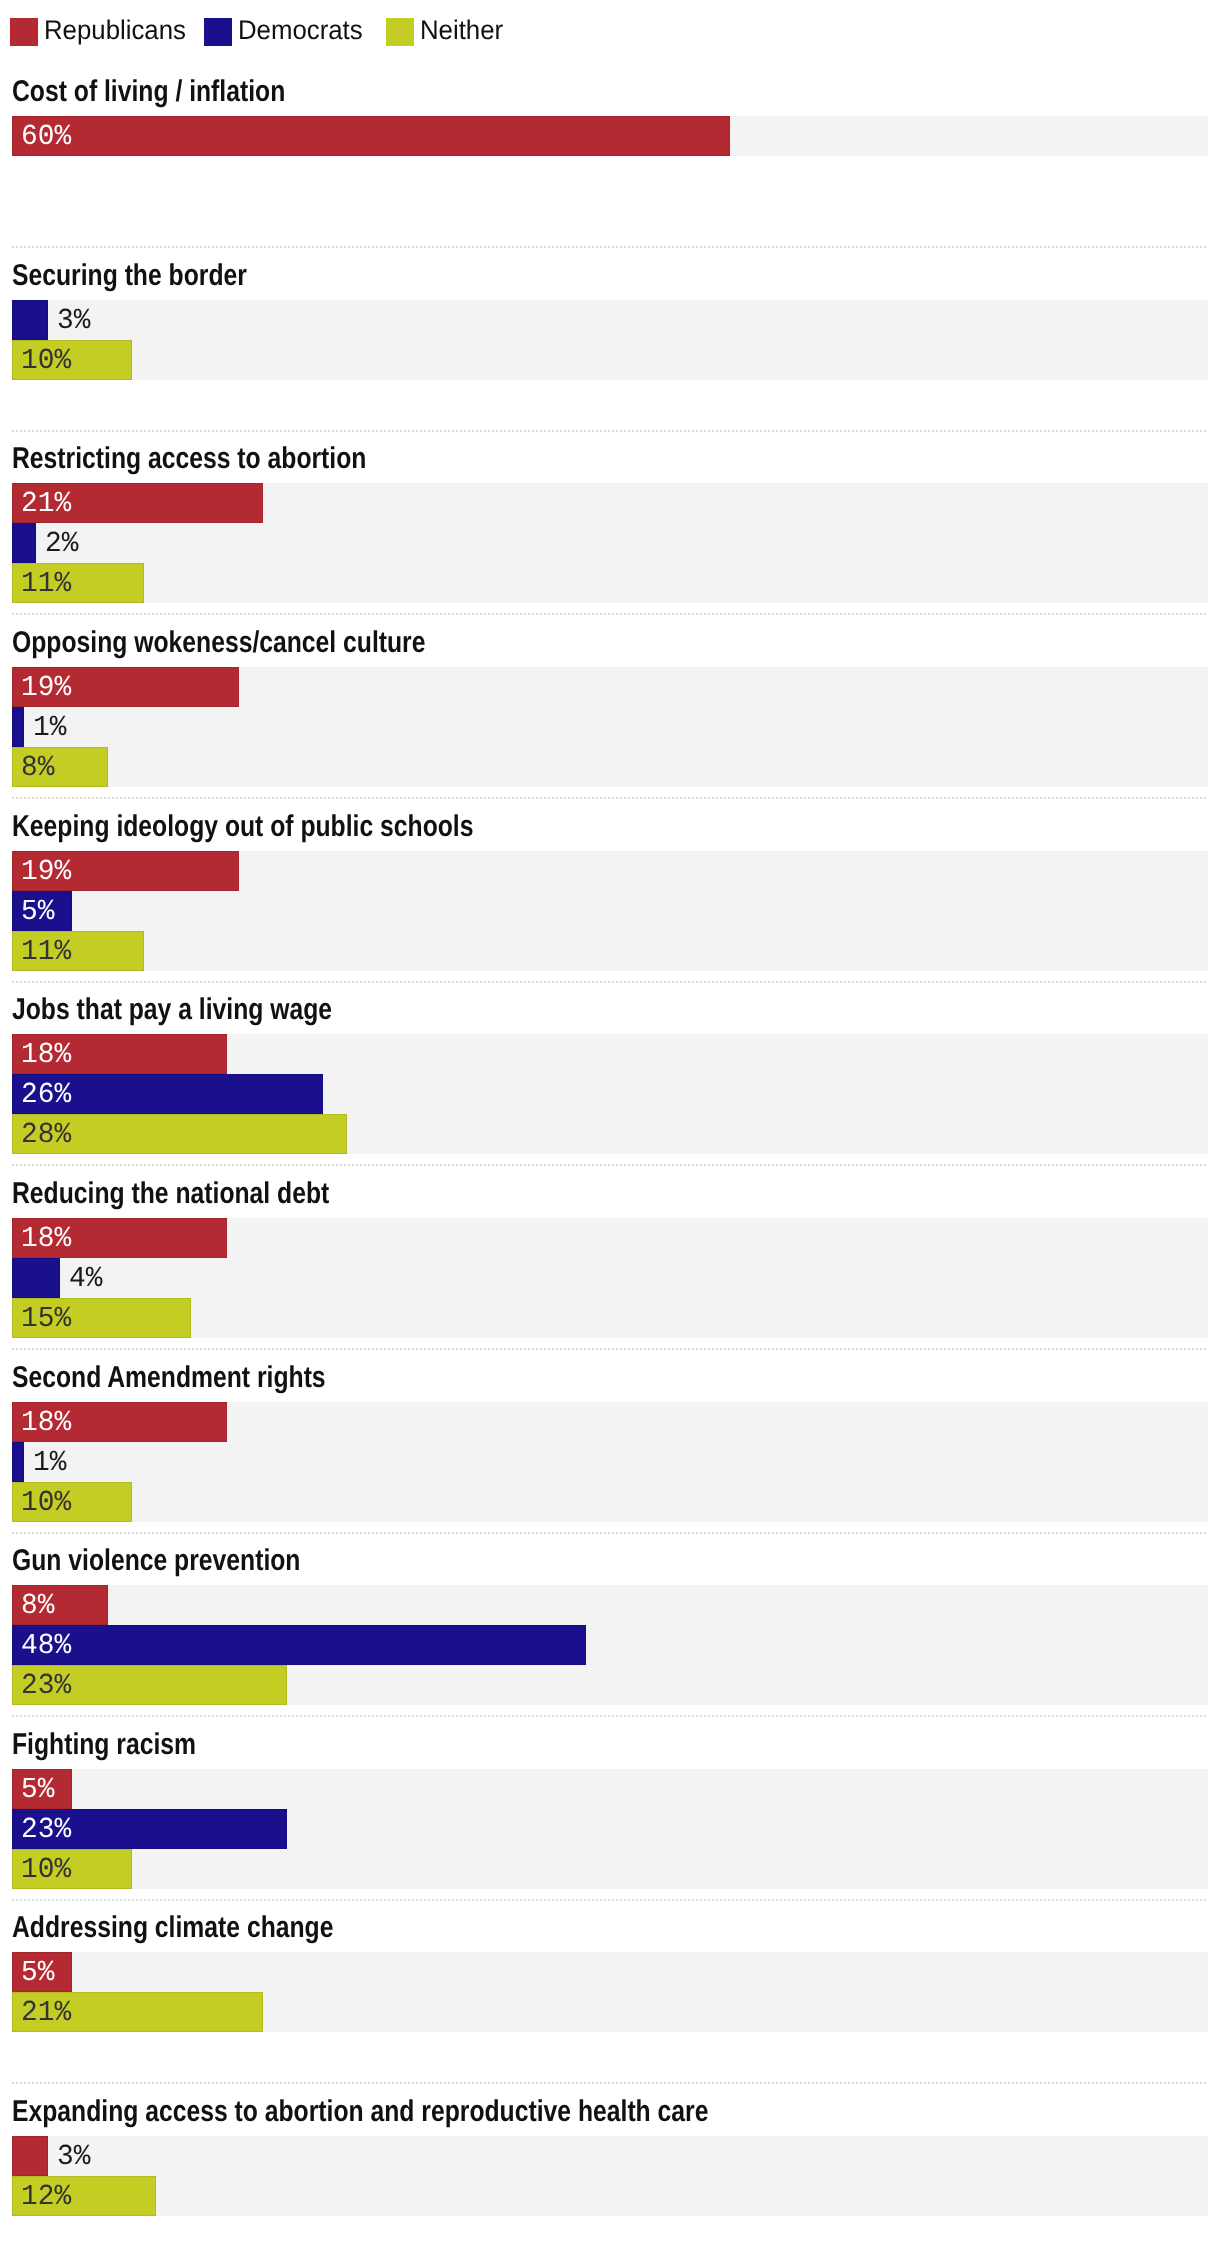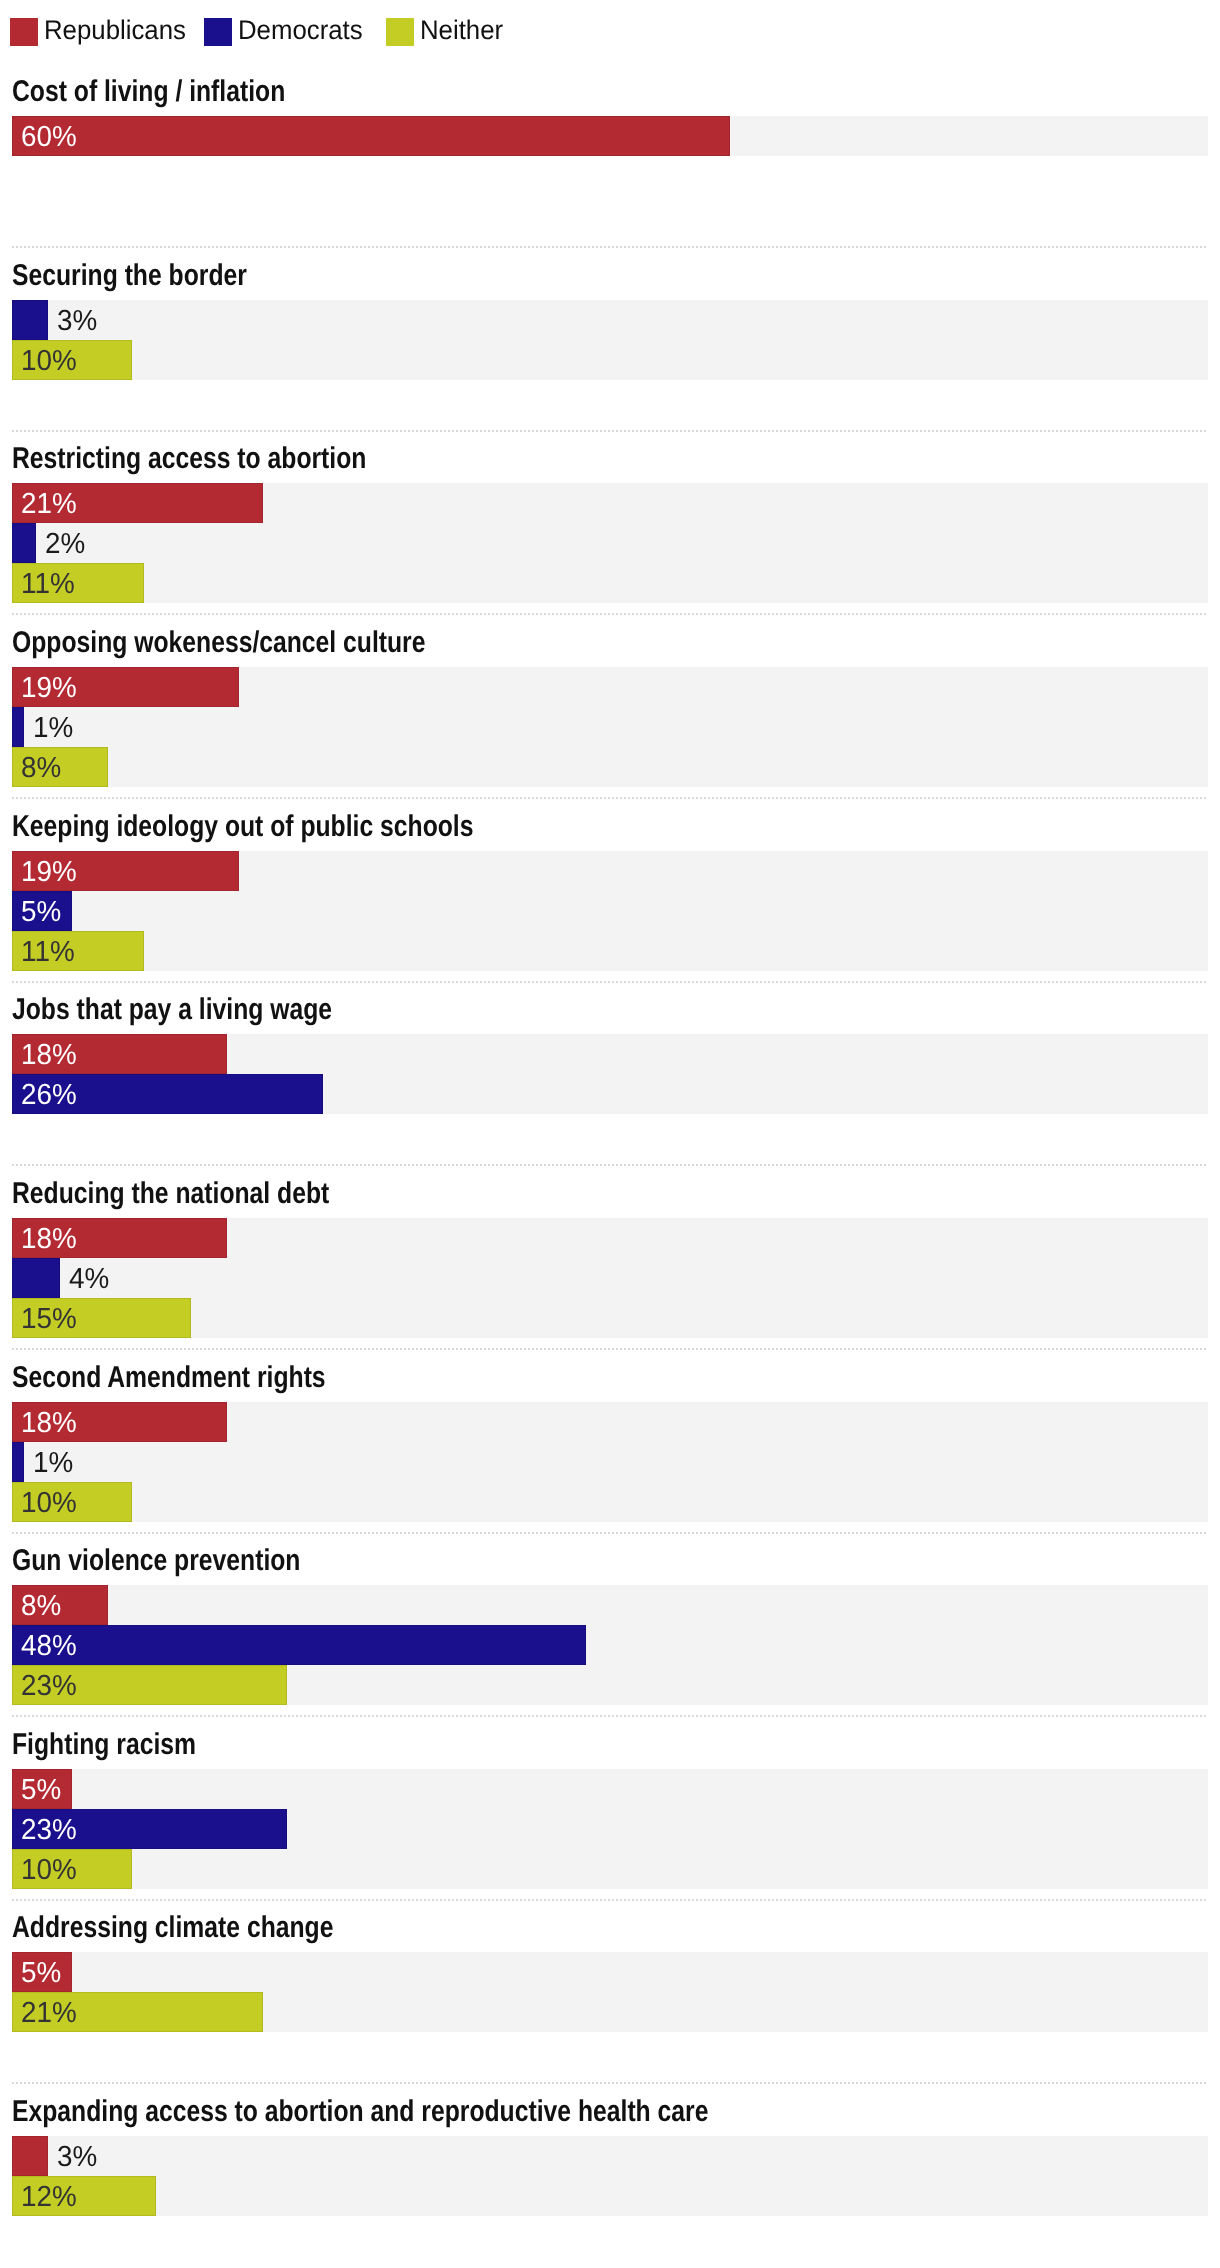--- a/index.html
+++ b/index.html
@@ -23,21 +23,21 @@
 
   
   .section { position:absolute; left:0; width:1220px; }
   .sec-title {
     position:absolute; left:12px; top:-39px; white-space:nowrap;
     font-size:30px; font-weight:700; color:#111111; line-height:30px;
     transform:scaleX(0.824); transform-origin:left top;
   }
 
   
-  .bar-group { position:absolute; left:12px; top:0; width:1196px; }
+  .bar-group { position:absolute; left:12px; top:0; width:1196px;font-family:Liberation Mono, monospace; }
   .track { position:relative; width:1196px; height:40px; background:#f3f3f3; }
   .bar { position:absolute; left:0; top:0; height:40px; }
   .vlabel {
     position:absolute; top:1px; height:40px; line-height:40px;
     font-size:29px; font-weight:400; white-space:nowrap;
     display:inline-block; transform:scaleX(0.96); transform-origin:left center;
   }
   .vlabel.inside          { left:9px;  color:#ffffff; }
   .vlabel.inside.on-light { color:#333333; }
   .vlabel.outside         { color:#1a1a1a; }
@@ -151,20 +151,24 @@
       <div class="sec-title">Jobs that pay a living wage</div>
       <div class="bar-group">
         <div class="track">
           <div class="bar" style="width:215.3px;background:#b42a33;box-shadow:inset 0 0 0 0.8px #a0252d"></div>
           <span class="vlabel inside">18%</span>
         </div>
         <div class="track">
           <div class="bar" style="width:311.0px;background:#1a0f8c;box-shadow:inset 0 0 0 0.8px #170d7c"></div>
           <span class="vlabel inside">26%</span>
         </div>
+        <div class="track">
+          <div class="bar" style="width:334.9px;background:#c3cd24;box-shadow:inset 0 0 0 0.8px #adb620"></div>
+          <span class="vlabel inside on-light">28%</span>
+        </div>
       </div>
       <div class="rule"></div>
     </div>
     <div class="section" style="top:1217.8px">
       <div class="sec-title">Reducing the national debt</div>
       <div class="bar-group">
         <div class="track">
           <div class="bar" style="width:215.3px;background:#b42a33;box-shadow:inset 0 0 0 0.8px #a0252d"></div>
           <span class="vlabel inside">18%</span>
         </div>

